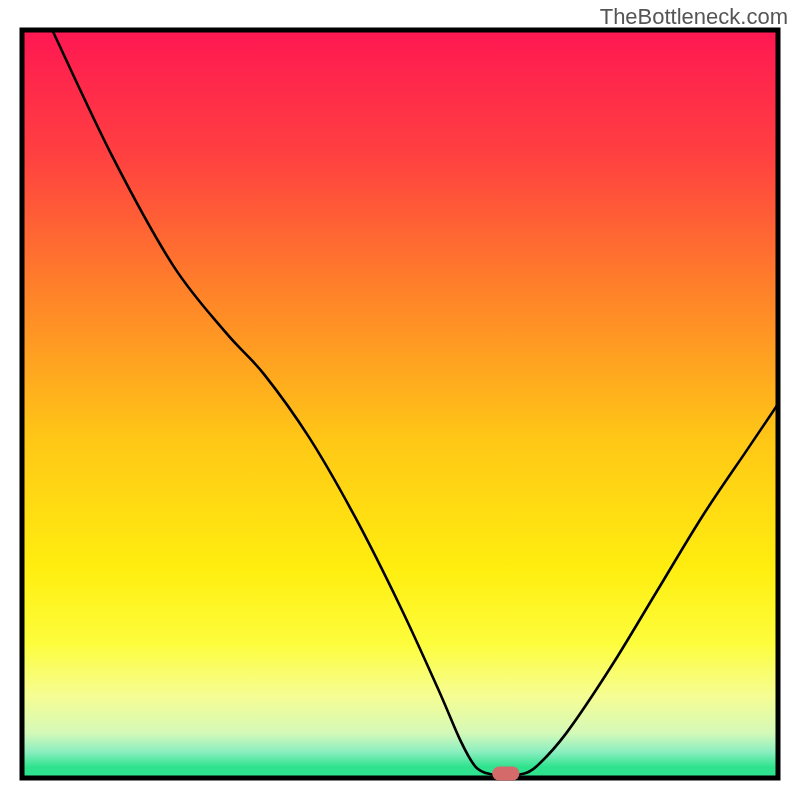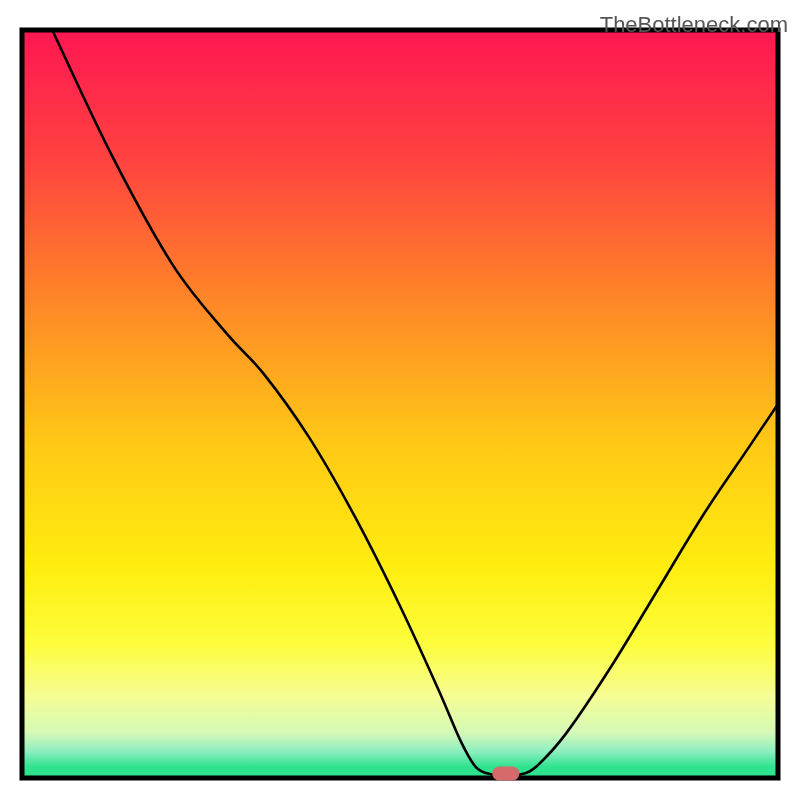--- a/index.html
+++ b/index.html
@@ -10,21 +10,21 @@
     background: #ffffff;
     font-family: Arial, sans-serif;
   }
   .chart-container {
     position: relative;
     width: 800px;
     height: 800px;
   }
   .watermark {
     position: absolute;
-    top: 12px;
+    top: 4px;
     right: 12px;
     color: #555;
     font-size: 22px;
     font-family: Arial, sans-serif;
     z-index: 10;
   }
   svg {
     display: block;
   }
 </style>

